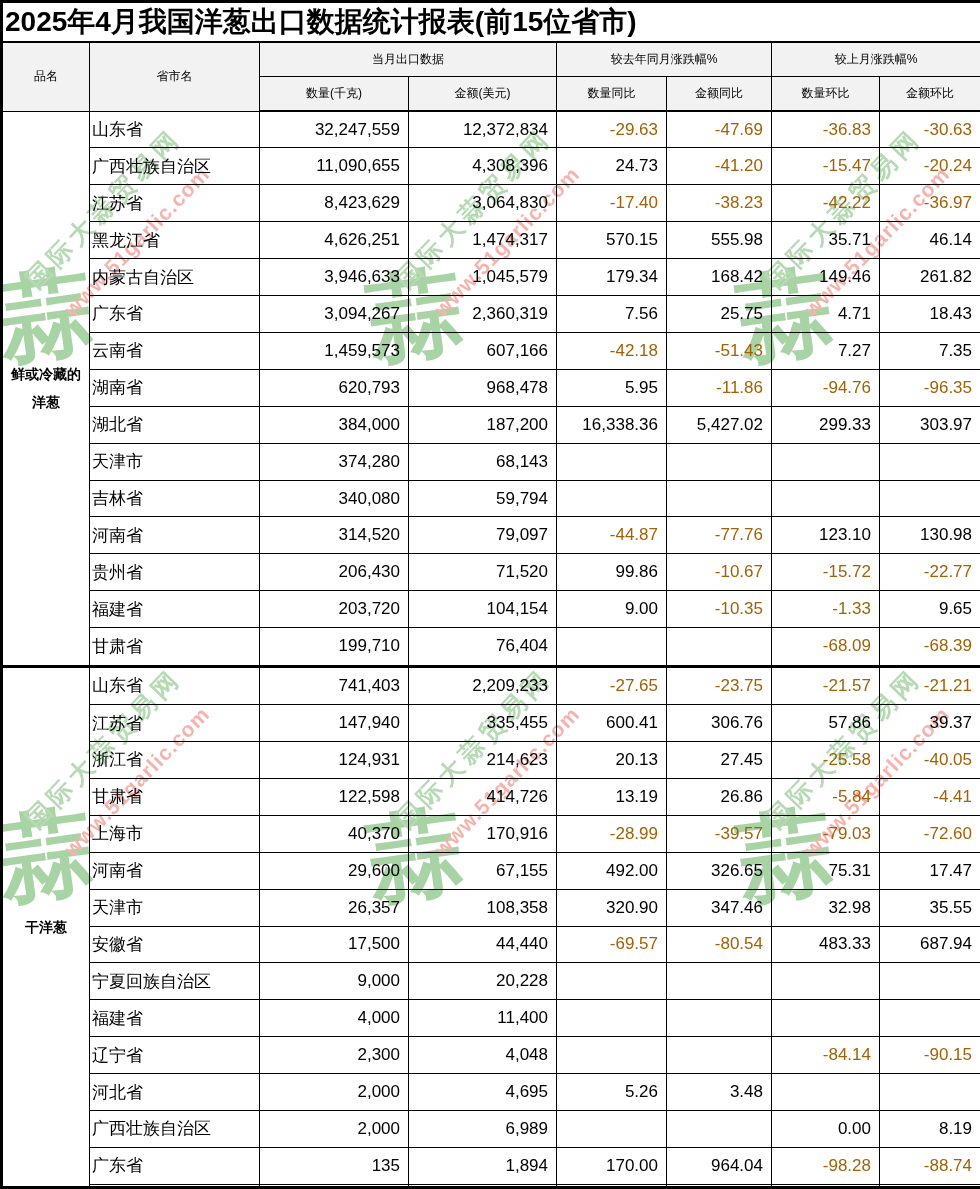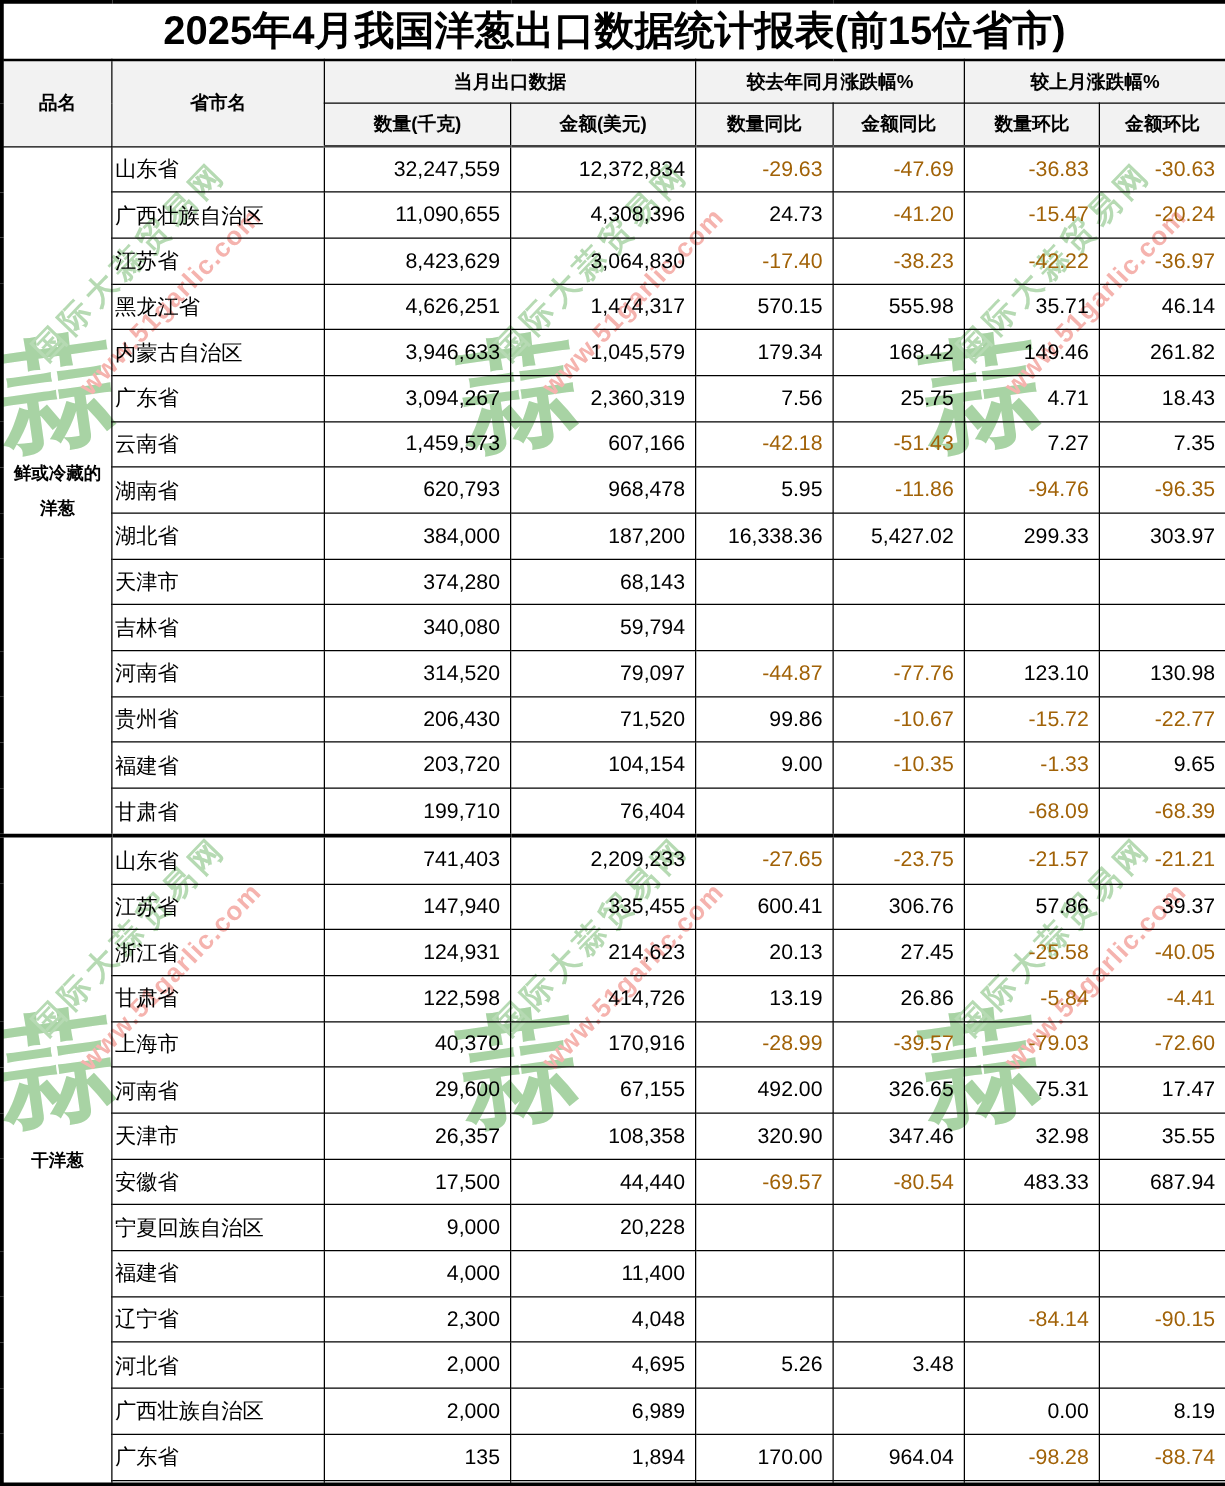--- a/index.html
+++ b/index.html
@@ -35,28 +35,28 @@
     border-collapse:collapse;table-layout:fixed;
     border:3px solid #000;
   }
   .report th,.report td{
     border:1.5px solid #000;
     padding:0 2px;overflow:hidden;white-space:nowrap;
     color:#000;
   }
   .title-row th{
     height:35px;background:#ffffff;
-    font-size:32px;font-weight:bold;text-align:center;
+    font-size:28px;font-weight:bold;text-align:left;
     border-bottom:2.5px solid #000;
   }
   .header-row th{
     height:33px;background:#f2f2f2;
-    font-size:15px;font-weight:bold;text-align:center;
-  }
-  .header-row2 th{border-bottom:2px solid #404040;}
+    font-size:12px;font-weight:normal;text-align:center;
+  }
+  .header-row2 th{border-bottom:2px solid #000000;}
   tbody td{font-size:17px;background:transparent;}
   td.prov{text-align:left;}
   td.num{text-align:right;padding-right:8px;}
   td.neg{color:#a16207;}
   td.product-cell{
     text-align:center;font-size:14px;
     white-space:normal;line-height:28px;background:transparent;font-weight:bold;
   }
   .section-top{border-top:3px solid #000 !important;}
 </style>

